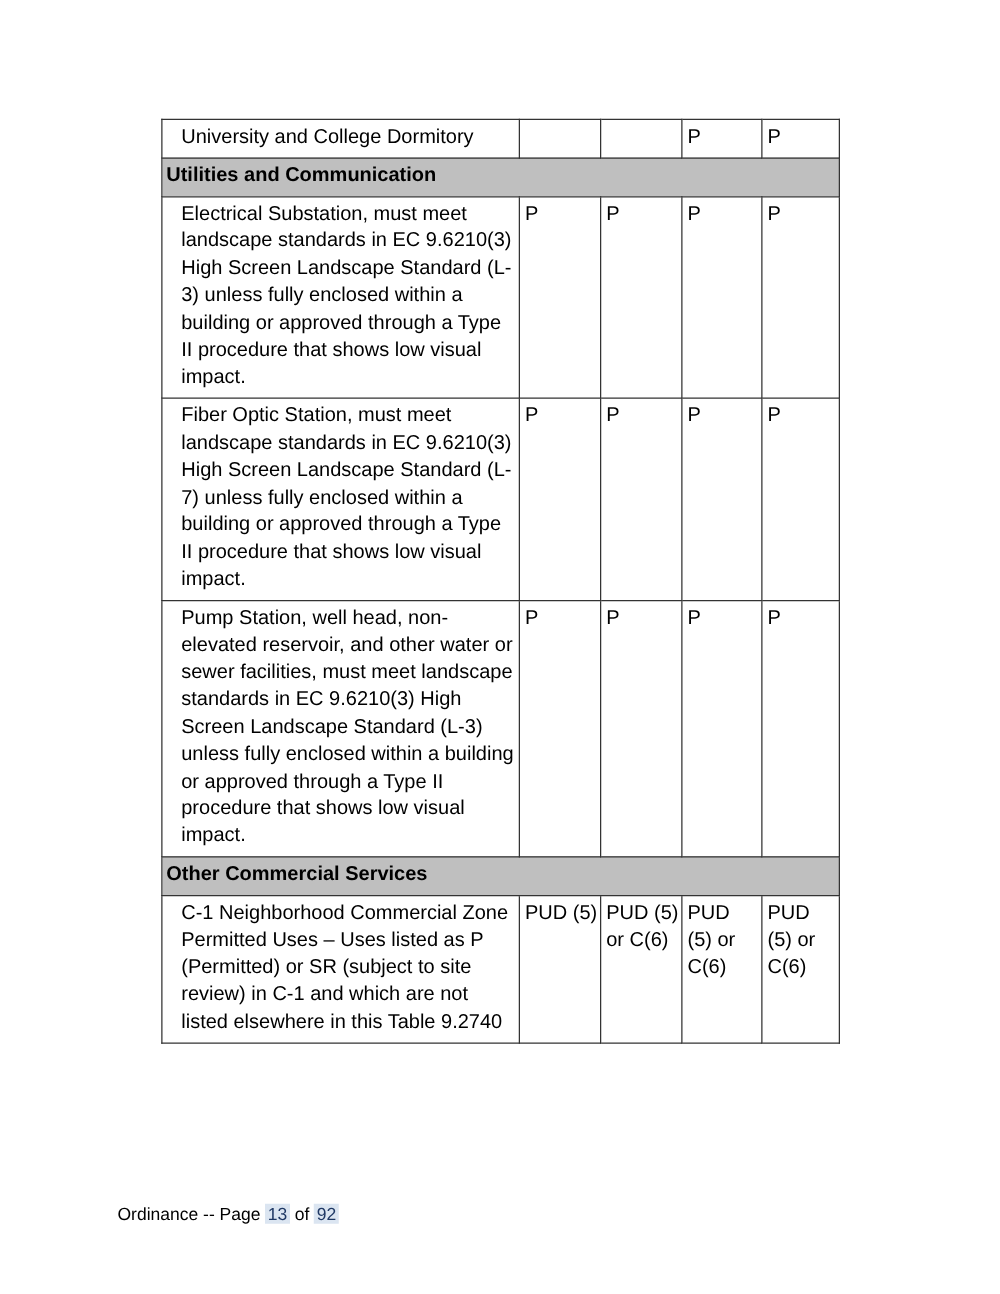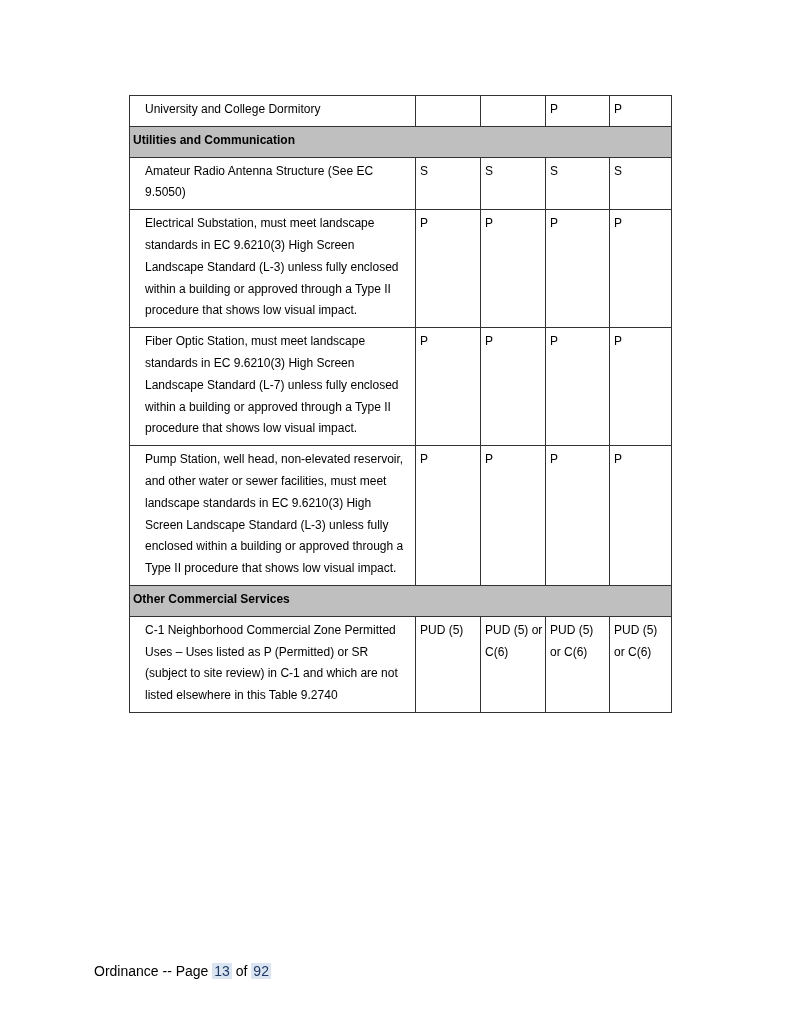--- a/index.html
+++ b/index.html
@@ -1,21 +1,21 @@
 <!DOCTYPE html>
 <html><head>
 <meta charset="utf-8">
 <style>
   html, body { margin: 0; padding: 0; background: #ffffff; }
   body { width: 800px; height: 1035px; position: relative; font-family: "Liberation Sans", sans-serif; color: #000; }
   .page { position: absolute; left: 0; top: 0; width: 800px; height: 1035px; background: #fff; }
   table.uses {
     position: absolute; left: 129px; top: 95px;
     border-collapse: collapse; table-layout: fixed;
-    width: 542px; font-size: 12px; line-height: 21.8px;
+    width: 542px; font-size: 16px; line-height: 21.8px;
   }
   table.uses col.c0 { width: 286px; }
   table.uses col.c1 { width: 65px; }
   table.uses col.c2 { width: 65px; }
   table.uses col.c3 { width: 64px; }
   table.uses col.c4 { width: 62px; }
   table.uses td {
     border: 1px solid #333; vertical-align: top;
     padding: 3px 2px 5px 4px;
   }
@@ -47,27 +47,20 @@
           <td class="use">University and College Dormitory</td>
           <td></td>
           <td></td>
           <td>P</td>
           <td>P</td>
         </tr>
         <tr class="section">
           <td colspan="5">Utilities and Communication</td>
         </tr>
         <tr>
-          <td class="use">Amateur Radio Antenna Structure (See EC 9.5050)</td>
-          <td>S</td>
-          <td>S</td>
-          <td>S</td>
-          <td>S</td>
-        </tr>
-        <tr>
           <td class="use">Electrical Substation, must meet landscape standards in EC 9.6210(3) High Screen Landscape Standard (L-3) unless fully enclosed within a building or approved through a Type II procedure that shows low visual impact.</td>
           <td>P</td>
           <td>P</td>
           <td>P</td>
           <td>P</td>
         </tr>
         <tr>
           <td class="use">Fiber Optic Station, must meet landscape standards in EC 9.6210(3) High Screen Landscape Standard (L-7) unless fully enclosed within a building or approved through a Type II procedure that shows low visual impact.</td>
           <td>P</td>
           <td>P</td>

